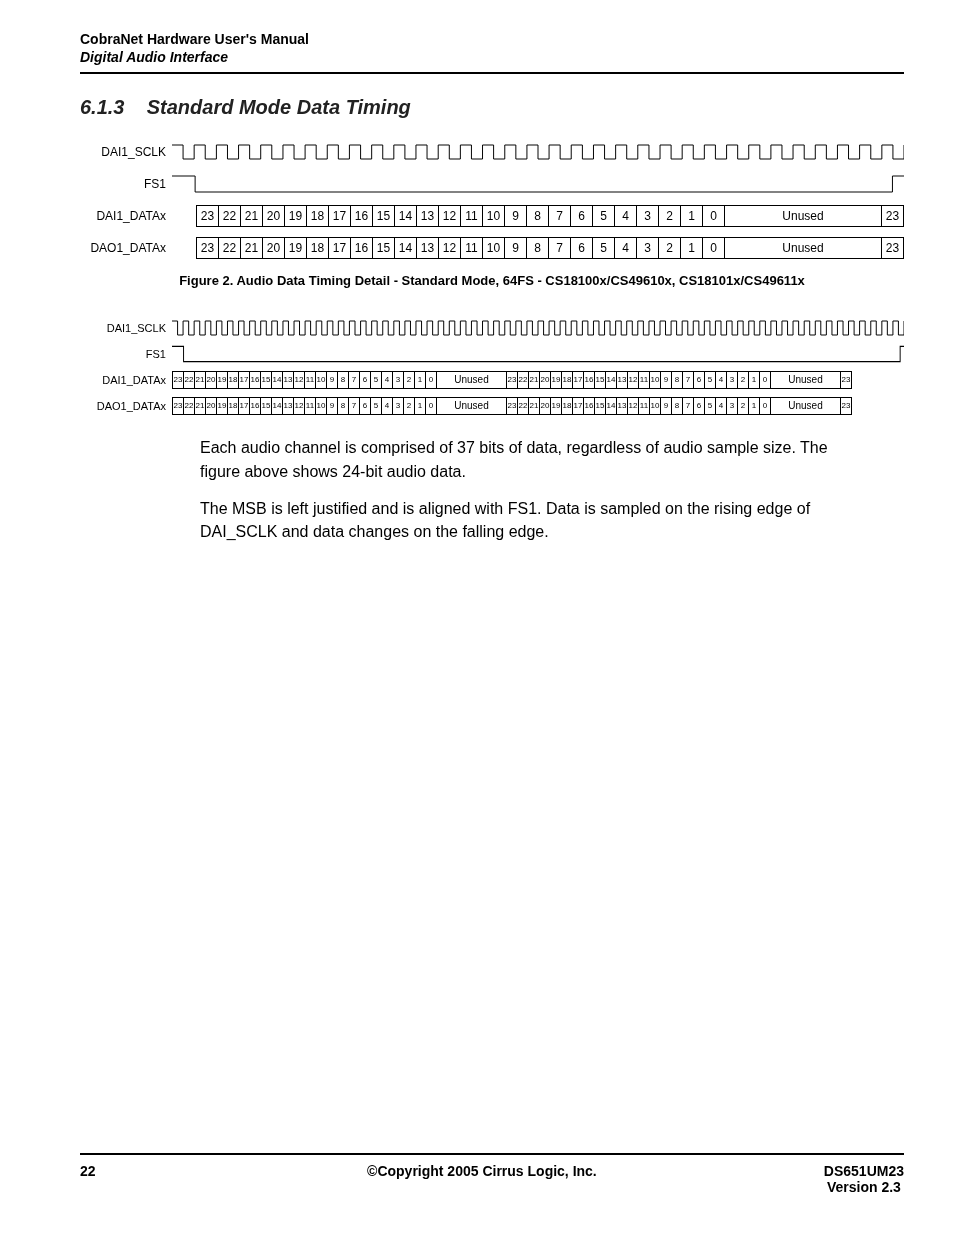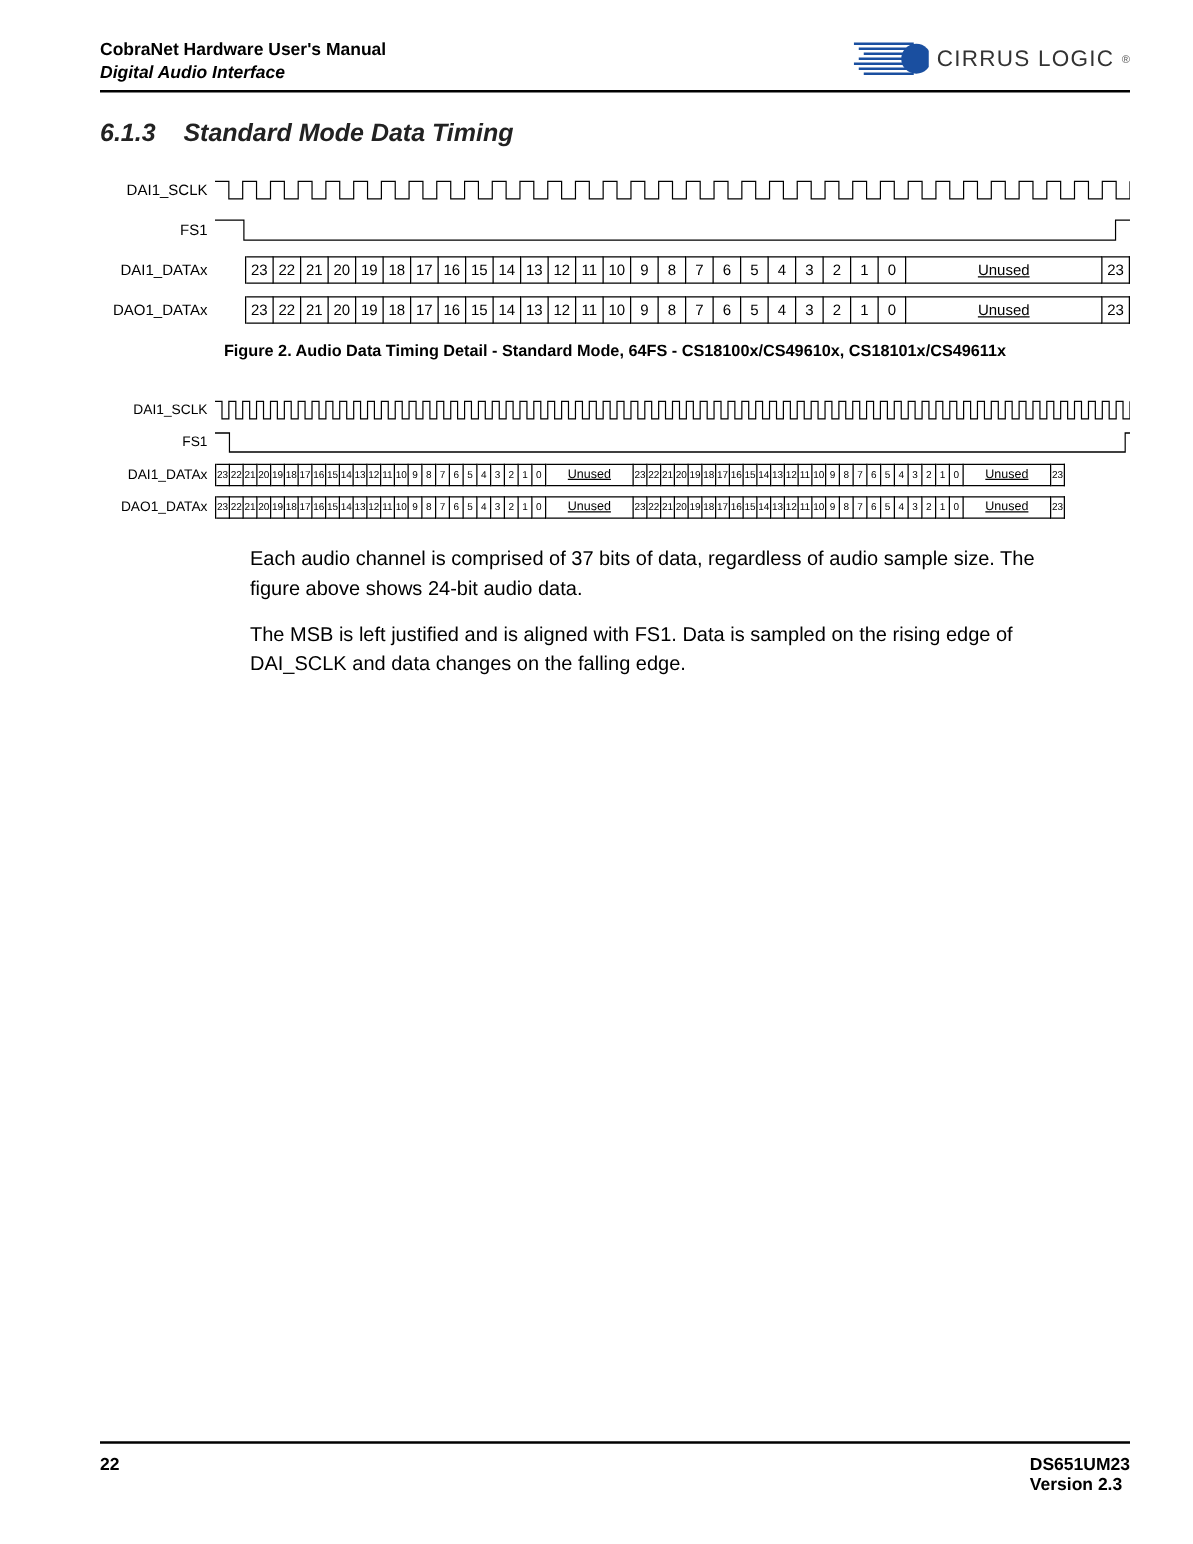--- a/index.html
+++ b/index.html
@@ -71,65 +71,48 @@
     flex: 0 0 auto;
   }
   .data-cells.small .cell {
     font-size: 8px;
     line-height: 16px;
     height: 18px;
   }
   .data-cells .unused {
     flex: 1 1 auto;
     font-size: 12px;
-    text-decoration: underline;
   }
   .data-cells.small .unused { font-size: 10px; }
   .body-text {
     font-size: 16px;
     line-height: 1.45;
     margin: 14px 0 0 120px;
     max-width: 670px;
   }
   .footer {
     position: absolute;
     left: 80px; right: 50px; bottom: 40px;
     border-top: 2px solid #000;
     padding-top: 8px;
     display: flex;
     justify-content: space-between;
     font-size: 14px;
   }
   .footer .center { font-weight: bold; text-align: center; flex: 1; }
-  .footer .right { font-weight: bold; text-align: left; }
+  .footer .right { font-weight: bold; text-align: center; }
   .footer .left { font-weight: bold; width: 60px; }
 </style>
 </head>
 <body>
 
 <div class="header-row">
   <div class="header-text">
     <div class="title">CobraNet Hardware User's Manual</div>
     <div class="subtitle">Digital Audio Interface</div>
-  </div>
-  <div class="logo">
-    <svg width="60" height="34">
-      <g fill="#1a4fa0">
-        <rect x="0" y="4" width="48" height="2"></rect>
-        <rect x="4" y="8" width="44" height="2"></rect>
-        <rect x="8" y="12" width="40" height="2"></rect>
-        <rect x="4" y="16" width="44" height="2"></rect>
-        <rect x="0" y="20" width="48" height="2"></rect>
-        <rect x="4" y="24" width="44" height="2"></rect>
-        <rect x="8" y="28" width="40" height="2"></rect>
-        <circle cx="50" cy="17" r="12" fill="#1a4fa0"></circle>
-      </g>
-    </svg>
-    <span class="logo-text">CIRRUS LOGIC</span>
-    <sup style="font-size:9px;color:#555;">®</sup>
   </div>
 </div>
 
 <div class="section-heading">
   <span>6.1.3</span>
   &nbsp;&nbsp;
   <span>Standard Mode Data Timing</span>
 </div>
 
 <div class="figure-block">
@@ -337,17 +320,18 @@
         <div class="cell" style="width: 11px;">23</div>
       </div>
   </div>
 </div>
 
 <p class="body-text">Each audio channel is comprised of 37 bits of data, regardless of audio sample size. The figure above shows 24-bit audio data.</p>
 <p class="body-text">The MSB is left justified and is aligned with FS1. Data is sampled on the rising edge of DAI_SCLK and data changes on the falling edge.</p>
 
 <div class="footer">
   <div class="left">22</div>
+  <div class="center">©Copyright 2005 Cirrus Logic, Inc.</div>
   <div class="right">
     <div>DS651UM23</div>
     <div>Version 2.3</div>
   </div>
 </div>
 
 </body></html>

